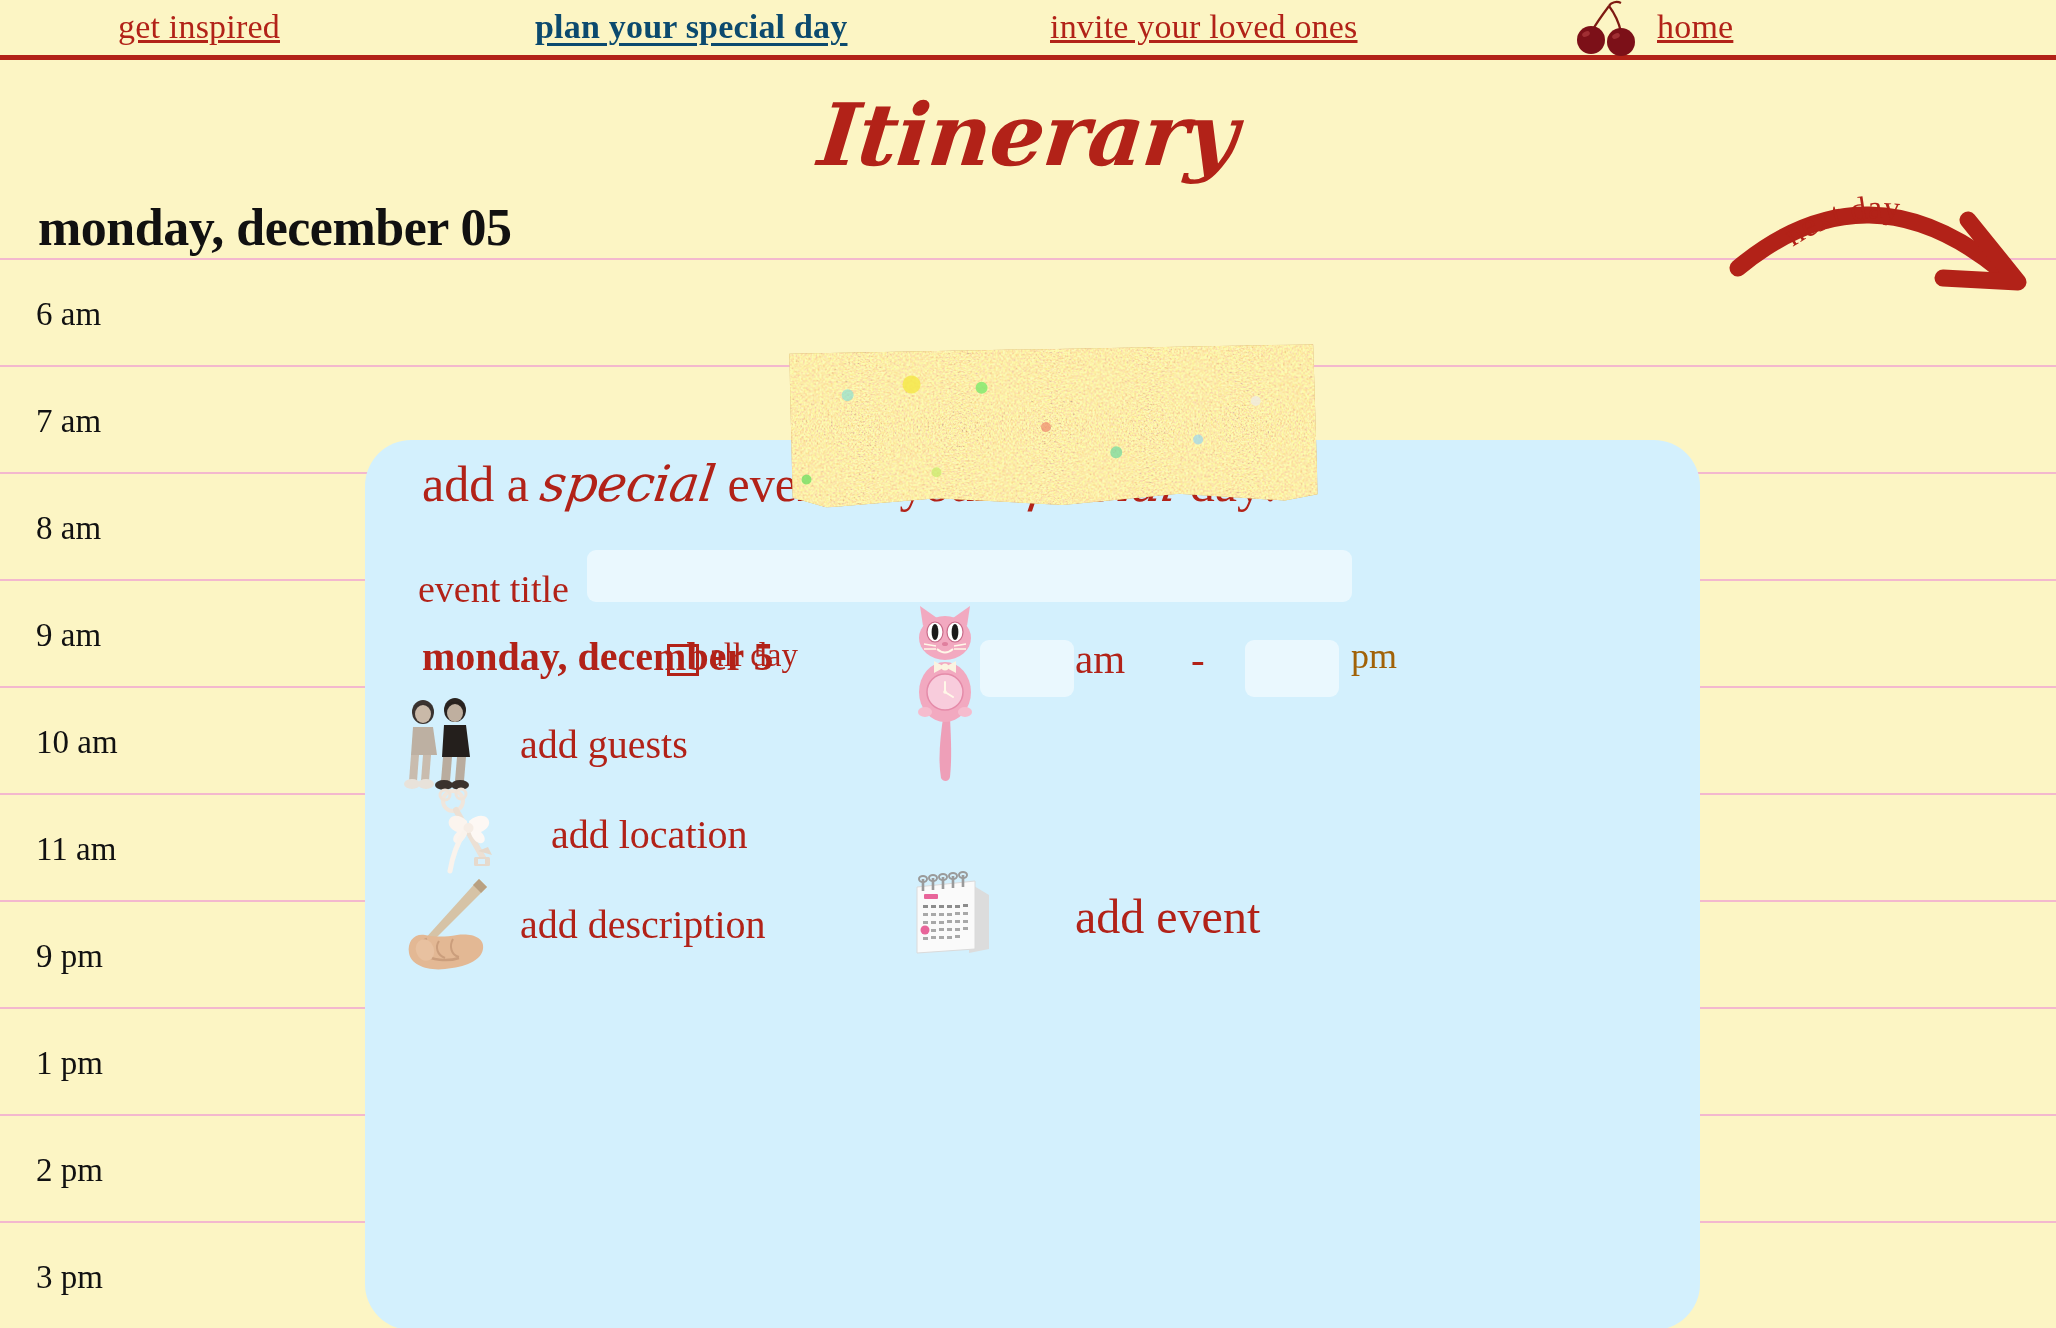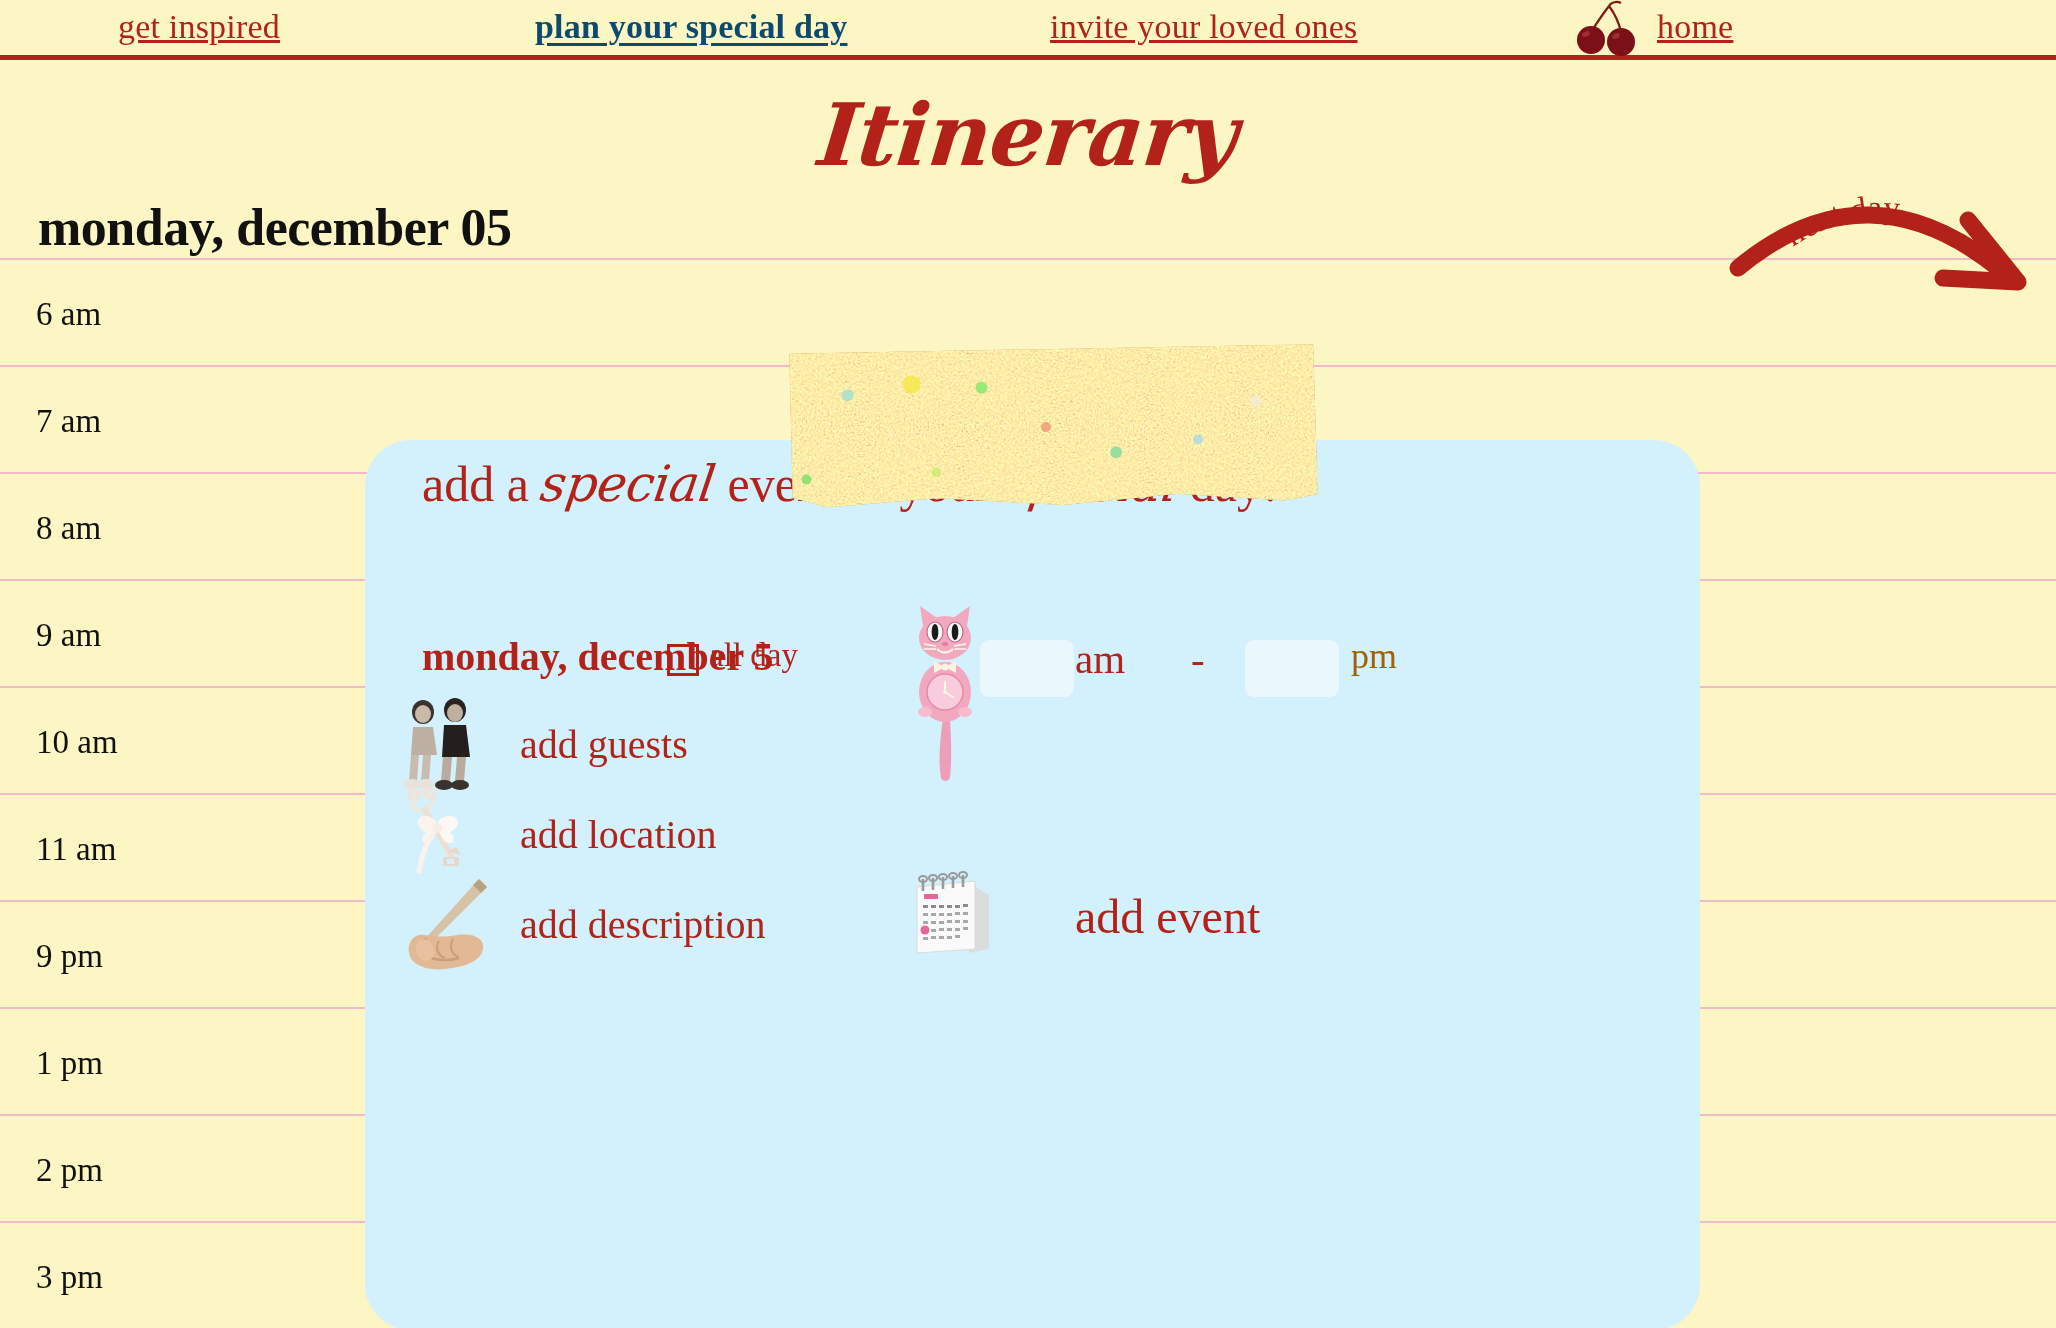--- a/index.html
+++ b/index.html
@@ -279,21 +279,21 @@
   }
 
   
   .opt-row {
     position: absolute;
     left: 0;
     width: 640px;
     height: 96px;
   }
   .opt-row.r1 { top: 255px; }
-  .opt-row.r2 { top: 345px; }
+  .opt-row.r2 { top: 345px; margin-left: 31px; }
   .opt-row.r3 { top: 435px; }
 
   .opt-icon {
     position: absolute;
     left: 30px;
     top: 0;
     width: 100px;
     height: 96px;
   }
   .opt-label {
@@ -399,20 +399,24 @@
     </div>
   <div class="slot">
       <span class="slot-label">3 pm</span>
     </div>
 </div>
 
 <div class="modal">
 
   <div class="modal-heading"><span>add a </span><span class="script">special</span><span> event to your </span><span class="script">special</span><span> day!</span></div>
 
+  <div class="row-title">
+    <span class="label-event-title">event title</span>
+    <input class="input-event-title" type="text" value="" style="">
+  </div>
 
   <div class="row-date">
     <span class="date-text">monday, december 5</span>
     <span class="allday-box"></span>
     <span class="allday-label">all day</span>
   </div>
 
   <span class="cat-clock">
     <svg viewBox="0 0 70 185" width="70" height="185">
 

